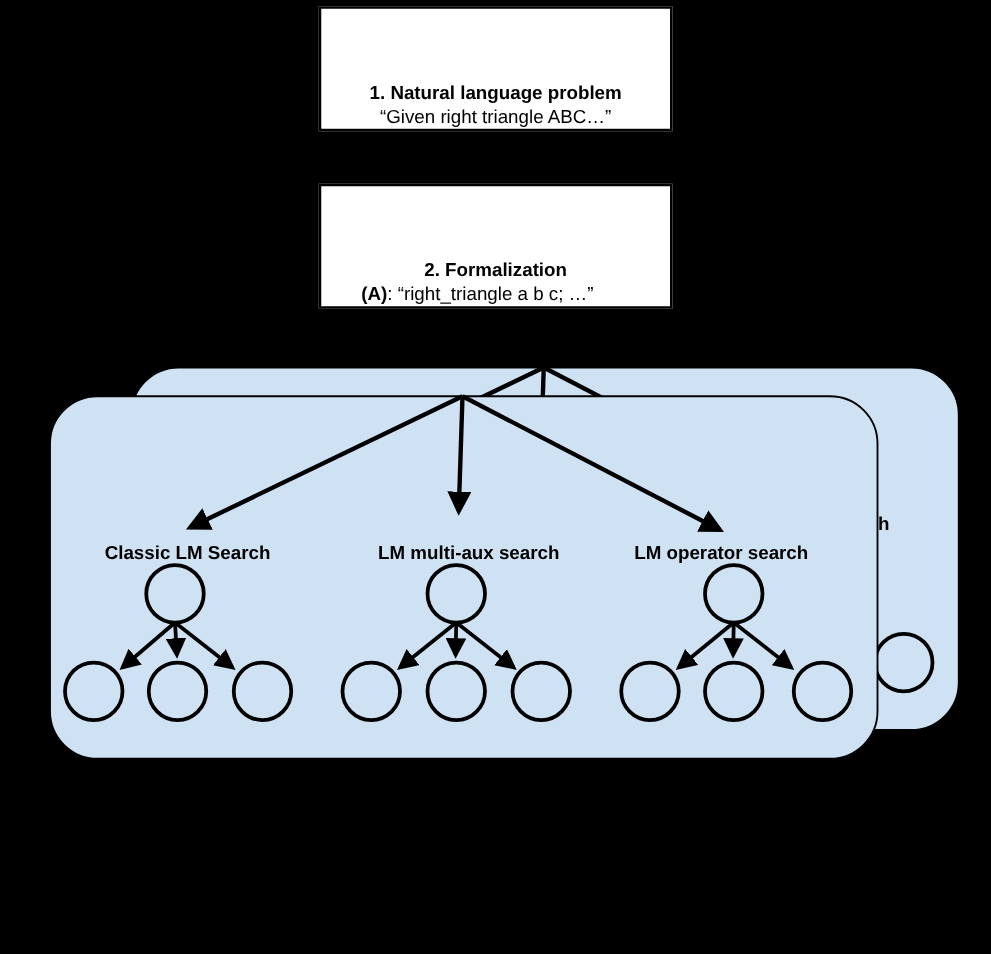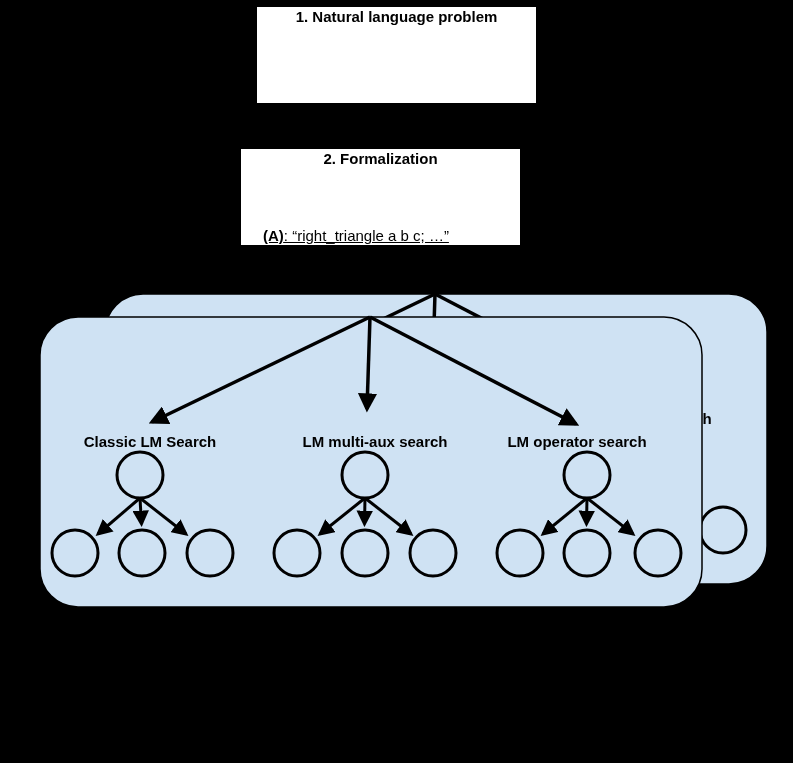--- a/index.html
+++ b/index.html
@@ -16,45 +16,44 @@
     overflow: hidden;
   }
   .white-box {
     position: absolute;
     box-sizing: border-box;
     background: #ffffff;
     border: 2px solid #000000;
     color: #000000;
     display: flex;
     flex-direction: column;
-    justify-content: space-between;
+    justify-content: flex-end;
     font-size: 15px;
     line-height: 19px;
   }
   #box1 {
     left: 255px;
     top: 5px;
     width: 283px;
     height: 100px;
     text-align: center;
   }
   #box2 {
-    left: 239px;
+    left: 255px;
     top: 147px;
     width: 283px;
     height: 100px;
   }
   .box-title {
     font-weight: bold;
     text-align: center;
   }
   .box-line {
-    margin-left: 22px;
+    margin-left: 32px;
     text-align: left;
-    text-decoration: underline;
   }
   .bold-inline {
     font-weight: bold;
   }
   #panel-svg {
     position: absolute;
     left: 0;
     top: 0;
   }
   .panel-rect {
@@ -84,20 +83,21 @@
     fill: #000000;
   }
 </style>
 </head>
 <body>
 
 <div id="stage">
 
   <div id="box1" class="white-box">
     <div class="box-title">1. Natural language problem</div>
+    <div>“Given right triangle ABC…”</div>
   </div>
 
   <div id="box2" class="white-box">
     <div class="box-title">2. Formalization</div>
     <div class="box-line"><span class="bold-inline">(A)</span><span>: “right_triangle a b c; …”</span></div>
   </div>
 
   <svg id="panel-svg" width="793" height="763" viewBox="0 0 793 763">
     <defs>
       <marker id="arrow" viewBox="0 0 8 8" refX="6.5" refY="4" markerWidth="5.5" markerHeight="5.5" orient="auto-start-reverse" markerUnits="strokeWidth">

